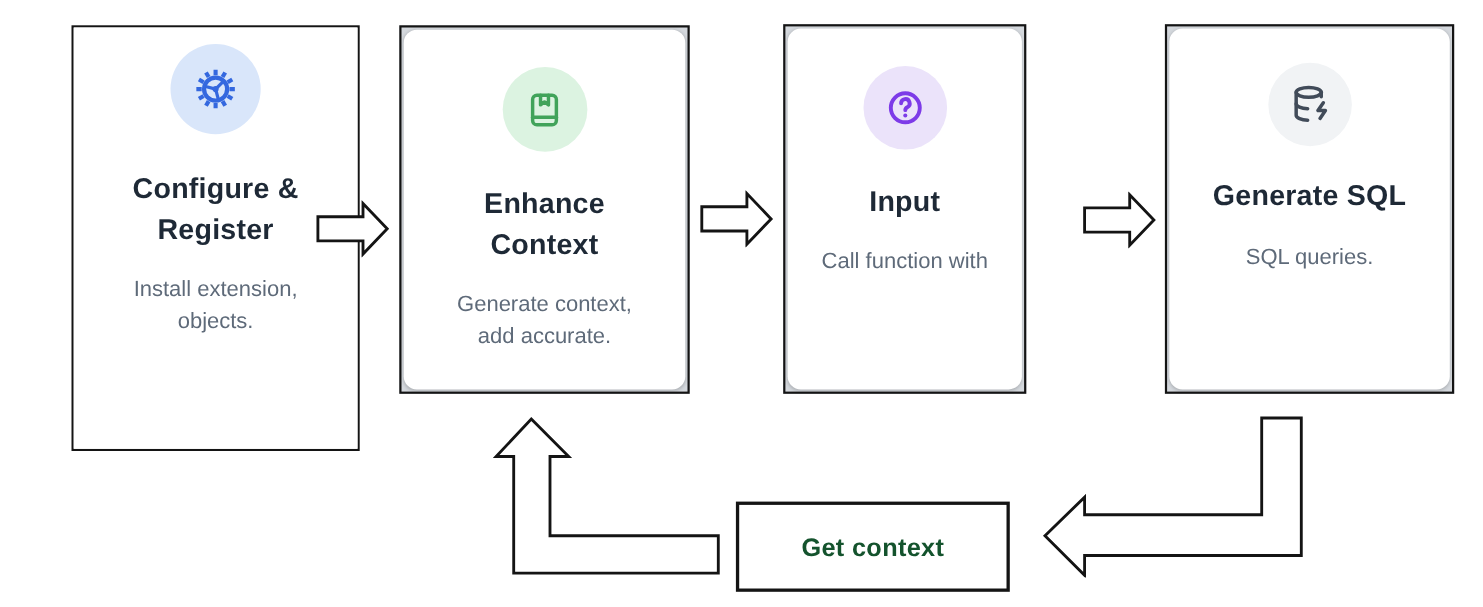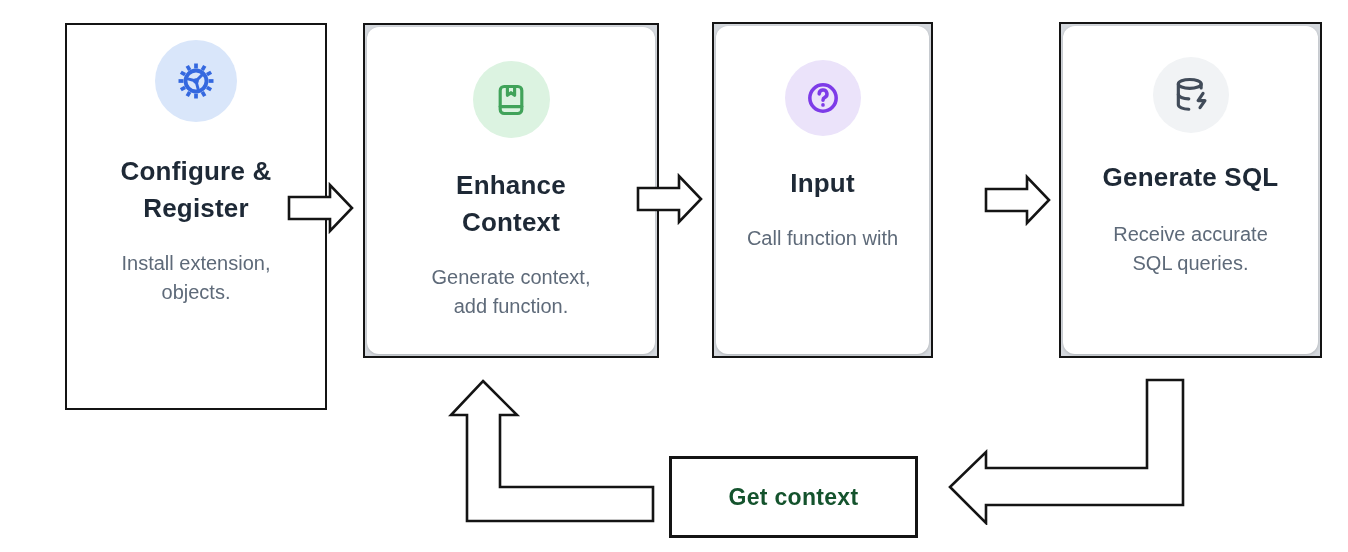--- a/index.html
+++ b/index.html
@@ -15,21 +15,21 @@
   }
   .card-inner {
     position:absolute; inset:2px; background:#ffffff; border-radius:12px;
     box-shadow:0 1px 3px rgba(0,0,0,.18);
     display:flex; flex-direction:column; align-items:center; text-align:center;
   }
   .card.plain { background:#fff; }
   .card.plain .card-inner { inset:0; border-radius:0; box-shadow:none; }
 
   .c1 { left:17px;   top:23px; width:262px; height:387px;margin-left:48px; }
-  .c2 { left:363px;  top:23px; width:296px; height:335px; }
+  .c2 { left:363px;  top:23px; width:264px; height:335px; }
   .c3 { left:712px;  top:22px; width:221px; height:336px; }
   .c4 { left:1059px; top:22px; width:263px; height:336px; }
 
   .icon-circle {
     border-radius:50%; background:var(--circle,#eee); color:var(--accent,#333);
     display:flex; align-items:center; justify-content:center; flex:0 0 auto;
   }
   .c1 .icon-circle { width:82px; height:82px; margin-top:15px; }
   .c2 .icon-circle { width:77px; height:77px; margin-top:34px; }
   .c3 .icon-circle { width:76px; height:76px; margin-top:34px; }
@@ -118,21 +118,21 @@
           <line x1="4.8" y1="16.4" x2="19.2" y2="16.4"></line>
           <path d="M9.6 3v5.9l2.4-1.8 2.4 1.8V3"></path>
         </svg>
       </div>
       <div class="title">
         <div>Enhance</div>
         <div>Context</div>
       </div>
       <div class="desc">
         <div>Generate context,</div>
-        <div>add function.</div>
+        <div>add accurate.</div>
       </div>
     </div>
   </div>
 
   <div class="card c3">
     <div class="card-inner">
       <div class="icon-circle" style="--circle: #ebe3fa; --accent: #7d3be8;">
         <svg viewBox="0 0 24 24" width="34" height="34" fill="none" stroke="currentColor" stroke-width="2.5" stroke-linecap="round" stroke-linejoin="round">
           <circle cx="12" cy="12" r="9.3"></circle>
           <path d="M9.3 9.1a2.75 2.75 0 1 1 4 2.5c-.9.45-1.3 1-1.3 1.9"></path>
@@ -156,21 +156,20 @@
           <path d="M4 5v13.2c0 1.5 2.9 2.72 6.6 2.8"></path>
           <path d="M4 11.6c0 1.5 2.9 2.72 6.6 2.8"></path>
           <path d="M18.4 5v2.6"></path>
           <path d="M19.6 11l-3.1 4.5h4.3l-3.1 4.5"></path>
         </svg>
       </div>
       <div class="title">
         <div>Generate SQL</div>
       </div>
       <div class="desc">
-        <div>Receive accurate</div>
         <div>SQL queries.</div>
       </div>
     </div>
   </div>
 
   <svg class="arrow a1" width="68" height="52" viewBox="0 0 68 52">
     <polygon points="2,15 43,15 43,3 65,26 43,49 43,37 2,37"></polygon>
   </svg>
   <svg class="arrow a2" width="68" height="52" viewBox="0 0 68 52">
     <polygon points="2,15 43,15 43,3 65,26 43,49 43,37 2,37"></polygon>

